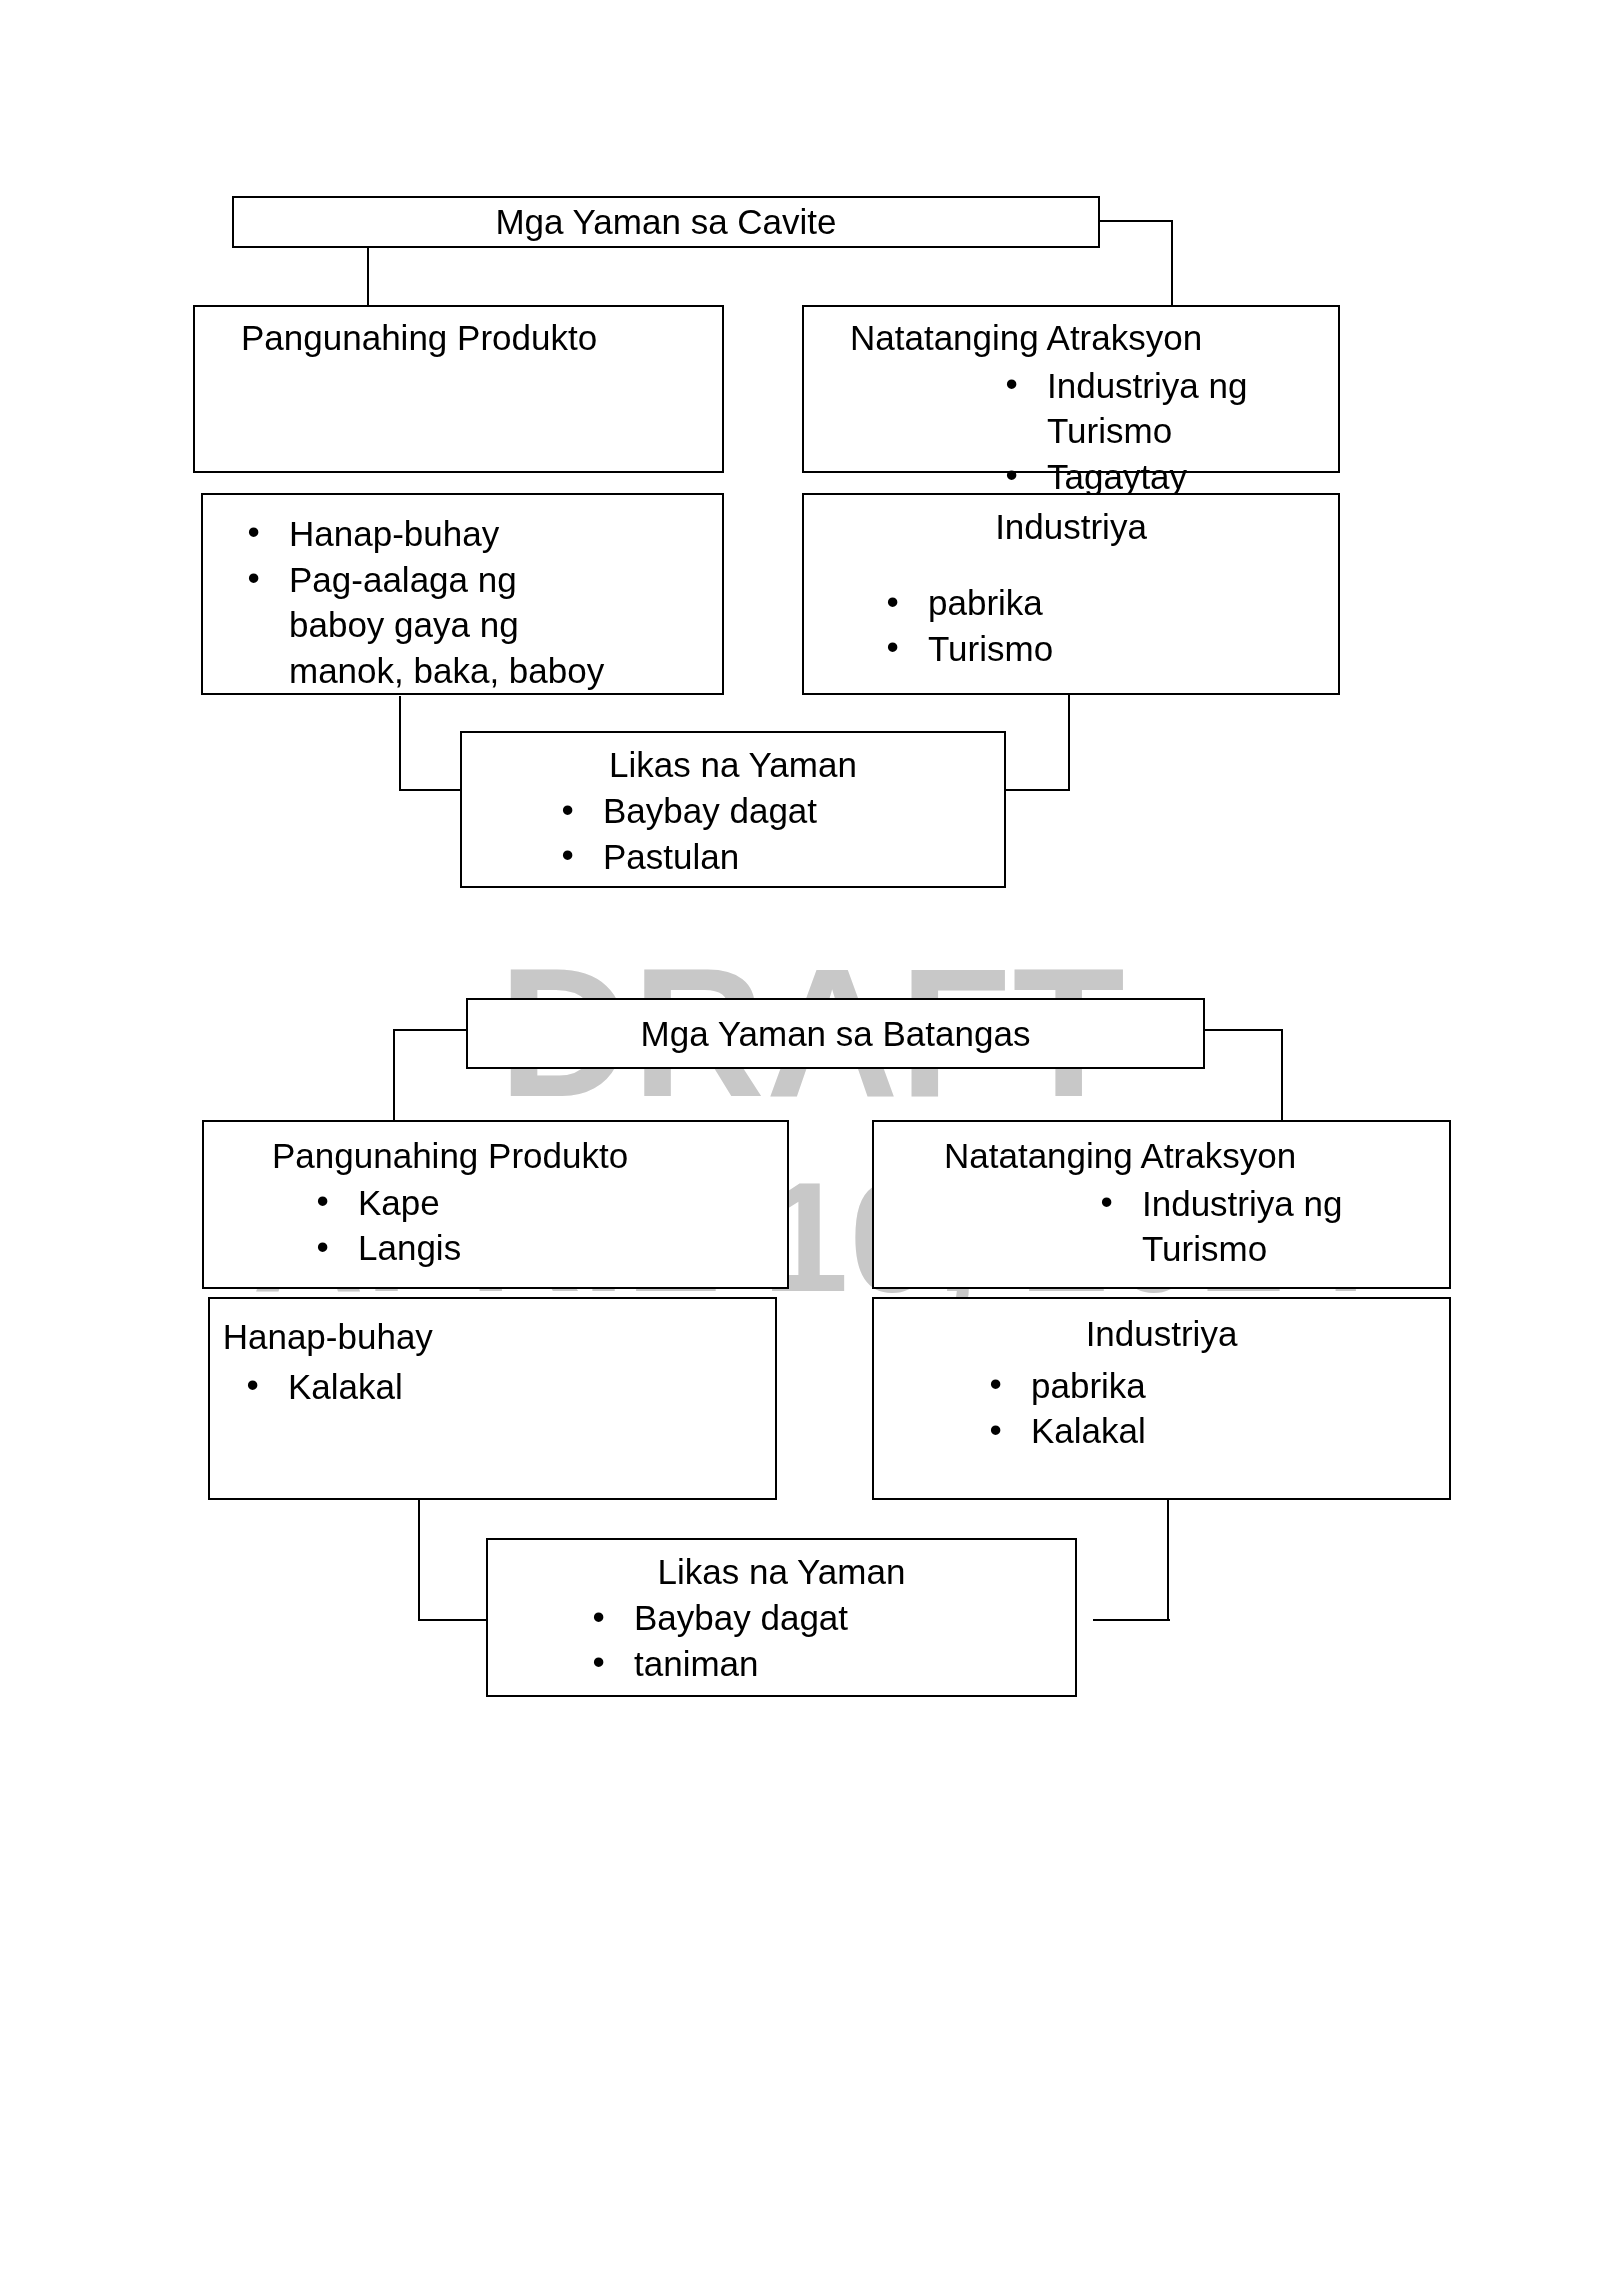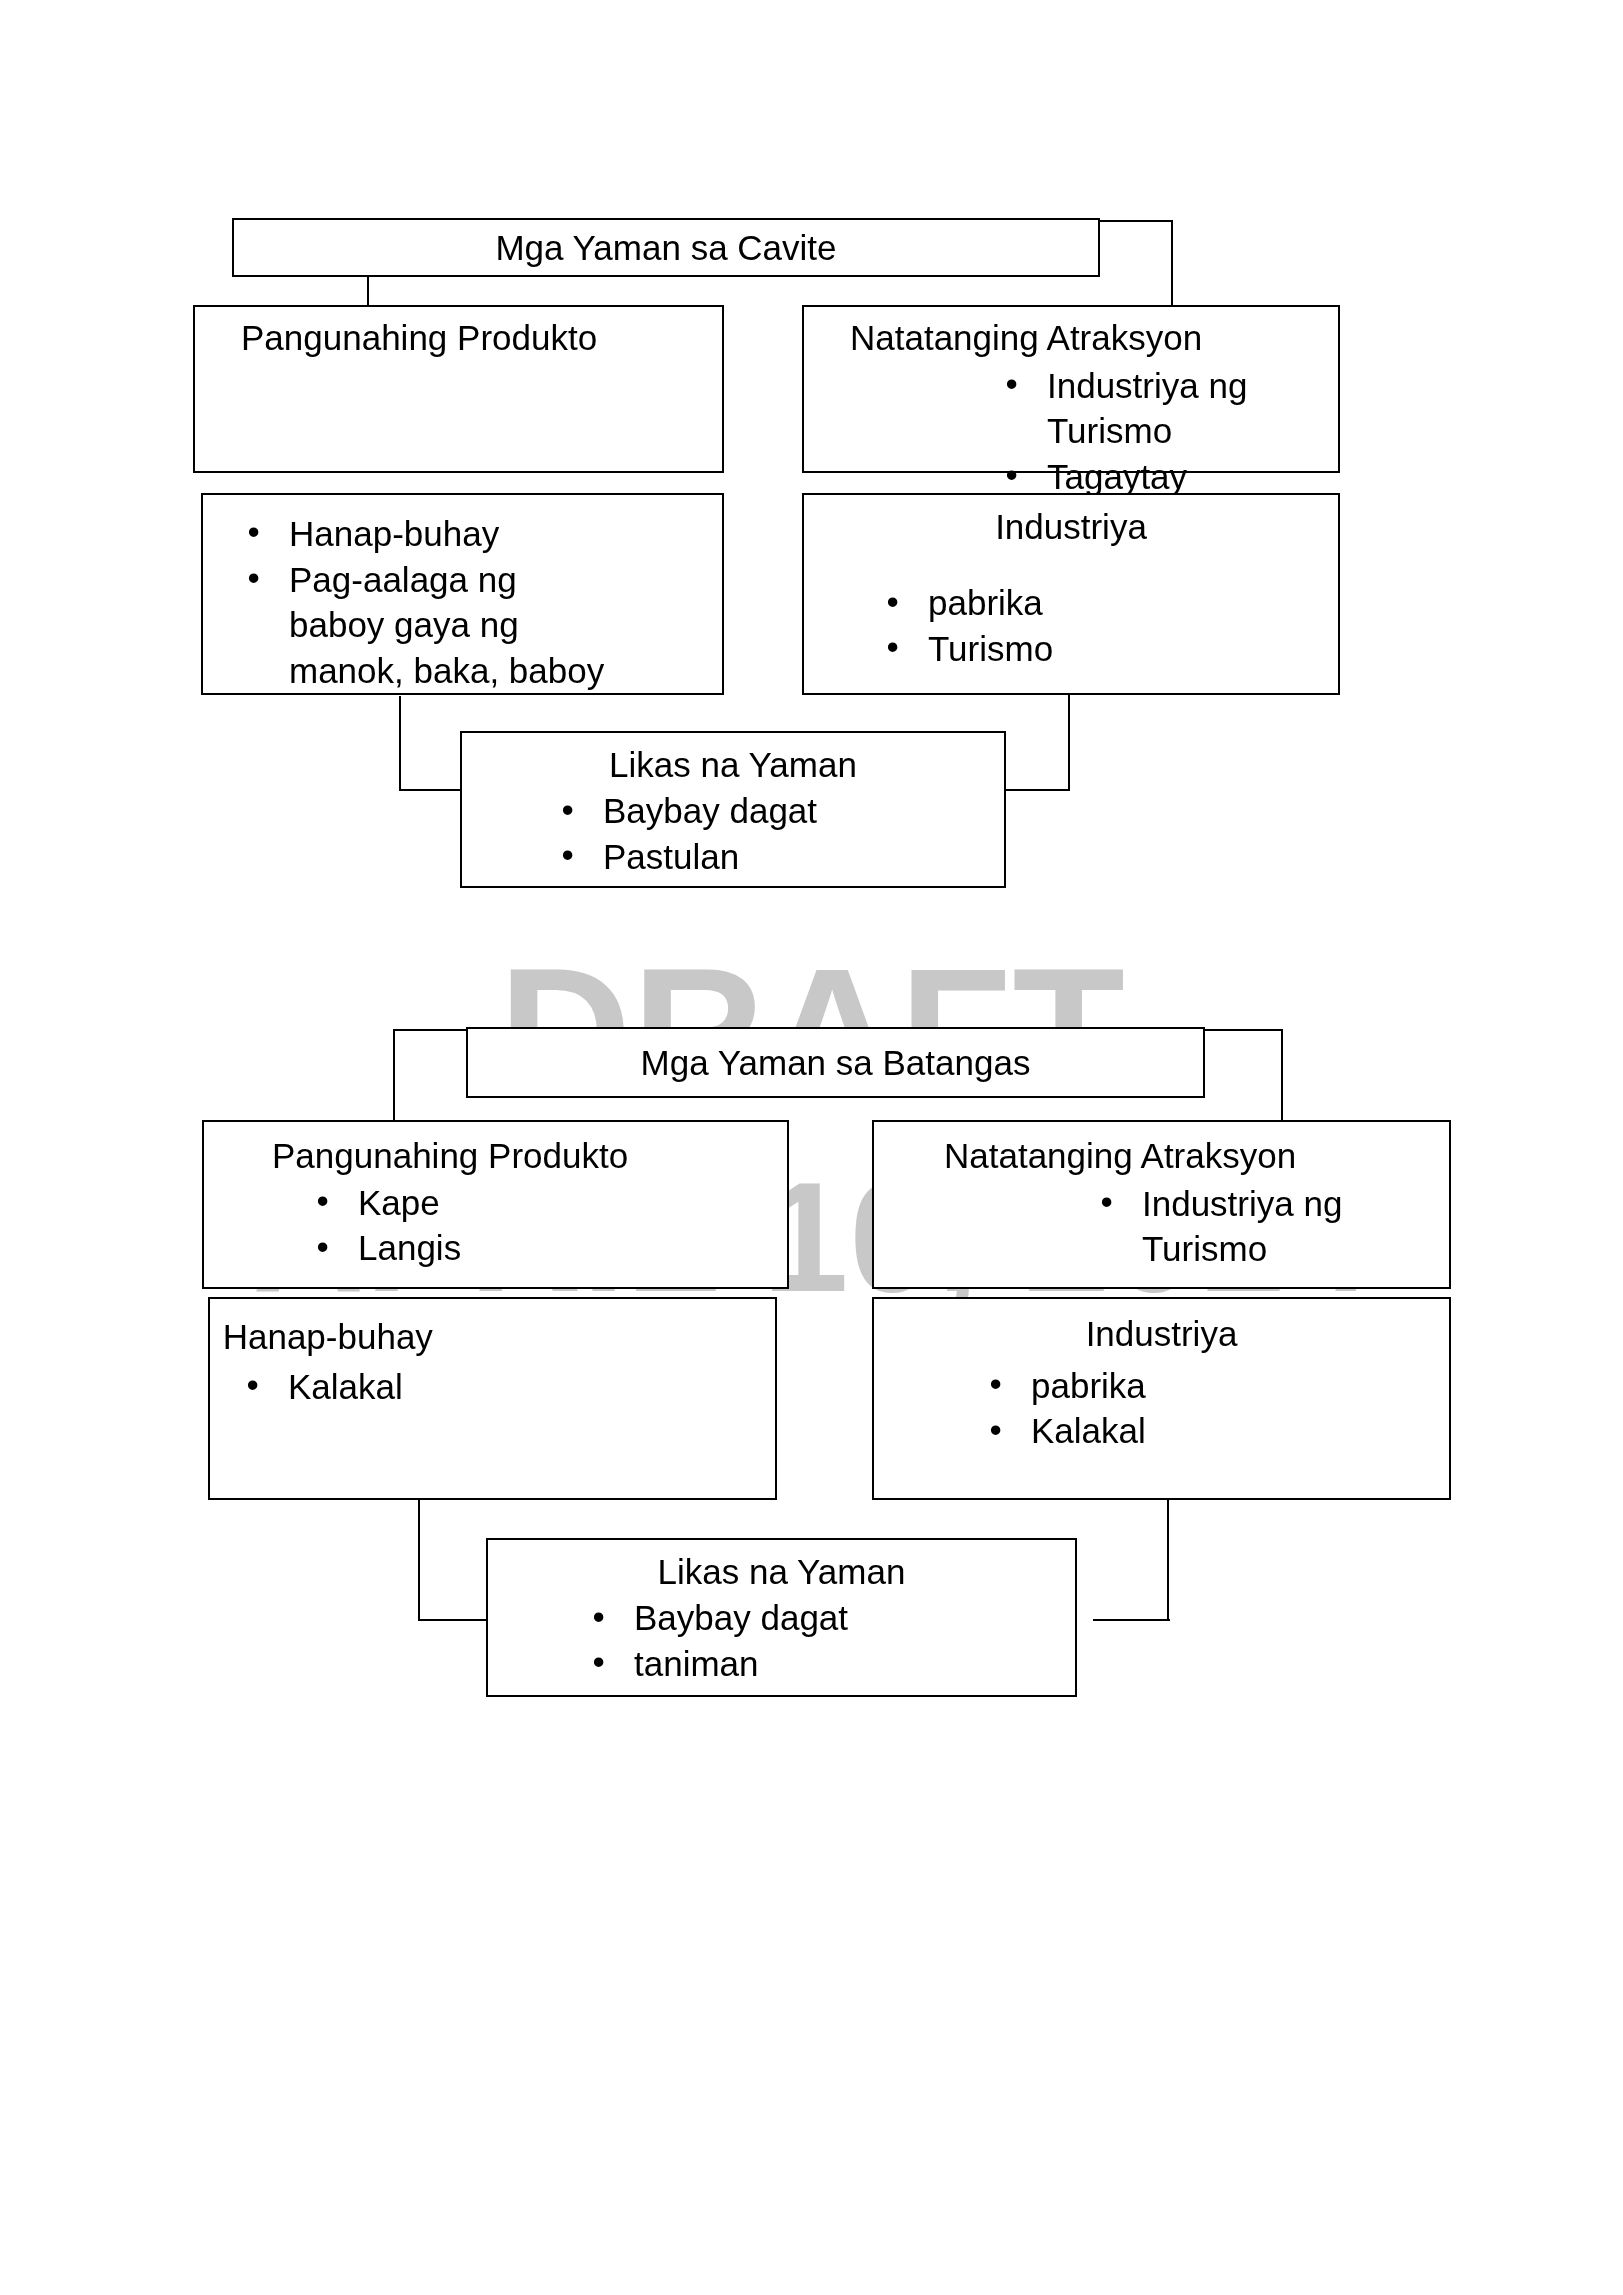--- a/index.html
+++ b/index.html
@@ -116,21 +116,21 @@
 
     <div class="ln h" style="left:1098px; top:220px; width:75px;"></div>
     <div class="ln v" style="left:1171px; top:220px; height:91px;"></div>
 
     <div class="ln v" style="left:399px; top:696px; height:95px;"></div>
     <div class="ln h" style="left:399px; top:789px; width:67px;"></div>
 
     <div class="ln v" style="left:1068px; top:672px; height:119px;"></div>
     <div class="ln h" style="left:1003px; top:789px; width:67px;"></div>
 
-    <div class="box" style="left:232px; top:196px; width:868px; height:59px; display:flex; align-items:center; justify-content:center;margin-top:22px;">
+    <div class="box" style="left:232px; top:196px; width:868px; height:52px; display:flex; align-items:center; justify-content:center;">
       <div class="box-title">Mga Yaman sa Cavite</div>
     </div>
 
     <div class="box" style="left:193px; top:305px; width:531px; height:168px; padding:9.5px 0 0 0;">
       <div class="box-title" style="padding-left:46px; text-align:left;">Pangunahing Produkto</div>
     </div>
 
     <div class="box" style="left:802px; top:305px; width:538px; height:168px; padding:9.5px 0 0 0;">
       <div class="box-title" style="padding-left:46px; text-align:left;">Natatanging Atraksyon</div>
       <ul class="bullets" style="margin-top:4.8px; padding-left:181px;">
@@ -173,21 +173,21 @@
     <div class="ln h" style="left:393px; top:1029px; width:79px;"></div>
     <div class="ln v" style="left:393px; top:1029px; height:94px;"></div>
     <div class="ln h" style="left:1204px; top:1029px; width:79px;"></div>
     <div class="ln v" style="left:1281px; top:1029px; height:94px;"></div>
 
     <div class="ln v" style="left:418px; top:1500px; height:121px;"></div>
     <div class="ln h" style="left:418px; top:1619px; width:71px;"></div>
     <div class="ln v" style="left:1167px; top:1500px; height:121px;"></div>
     <div class="ln h" style="left:1093px; top:1619px; width:77px;"></div>
 
-    <div class="box" style="left:466px; top:998px; width:739px; height:71px; display:flex; align-items:center; justify-content:center;margin-top:29px;">
+    <div class="box" style="left:466px; top:998px; width:739px; height:71px; display:flex; align-items:center; justify-content:center;">
       <div class="box-title">Mga Yaman sa Batangas</div>
     </div>
 
     <div class="box" style="left:202px; top:1120px; width:587px; height:169px; padding:12.7px 0 0 0;">
       <div class="box-title" style="padding-left:68px; text-align:left;">Pangunahing Produkto</div>
       <ul class="bullets" style="margin-top:4px; padding-left:92px;">
         <li>Kape</li>
         <li>Langis</li>
       </ul>
     </div>

